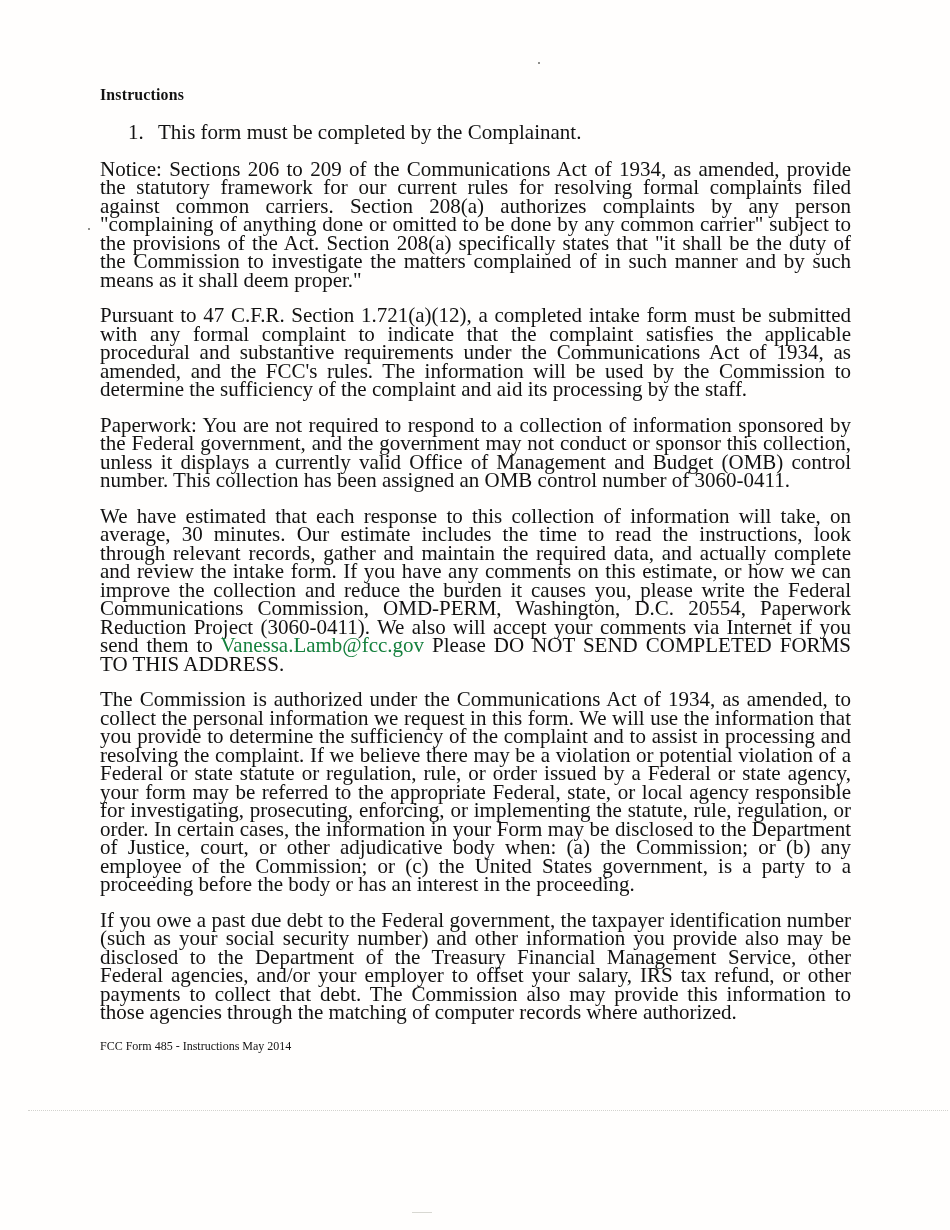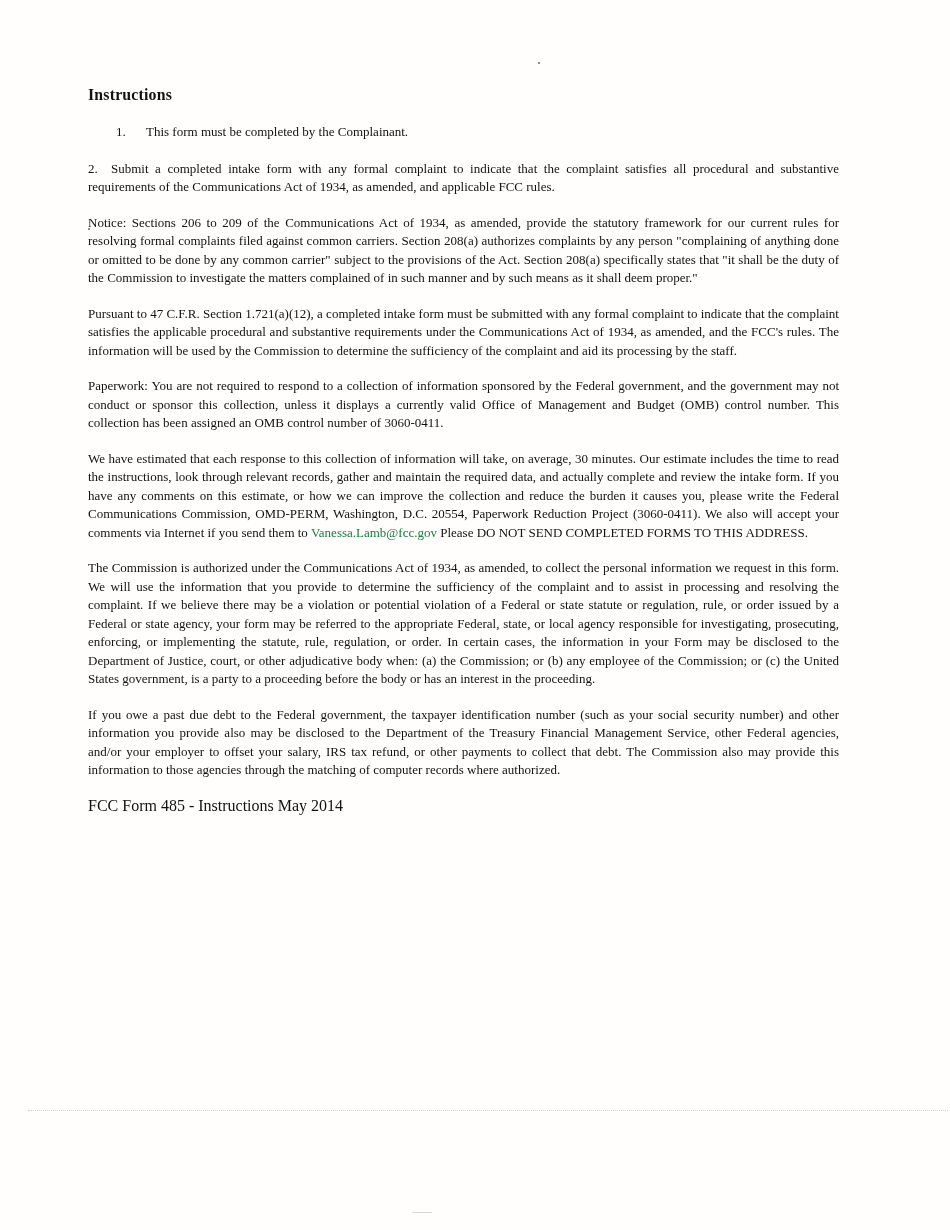--- a/index.html
+++ b/index.html
@@ -13,52 +13,52 @@
     color: #121212;
     overflow: hidden;
   }
   .sheet {
     position: absolute;
     inset: 0;
     background: #fffefd;
   }
   .content {
     position: absolute;
-    left: 88px;
+    left: 100px;
     top: 86px;
     width: 752px;
   }
   .heading {
     font-size: 15.8px;
     font-weight: bold;
     margin: 0 0 19px 0;
     letter-spacing: 0.2px;
   }
   p.para {
-    font-size: 13px;
+    font-size: 21px;
     line-height: 18.5px;
     margin: 0 1px 17px 0;
     text-align: justify;
   }
   p.item-first {
     text-align: left;
     padding-left: 28px;
     margin-bottom: 18px;
   }
   .num {
     display: inline-block;
     min-width: 30px;
   }
   b.lead { font-weight: normal; }
   a.email {
     color: #15803d;
     cursor: pointer;
   }
   .footer {
-    font-size: 16px;
+    font-size: 12px;
     margin-top: 16px;
     text-align: left;
   }
   .dotline {
     position: absolute;
     left: 28px;
     right: 2px;
     top: 1110px;
     border-top: 1px dotted #c9c9c4;
     opacity: 0.8;
@@ -75,21 +75,20 @@
 </head>
 <body>
 
 <div class="sheet">
   <div class="content">
 
     <div class="heading">Instructions</div>
 
     <p class="para item-first"><span class="num">1.</span><span>This form must be completed by the Complainant.</span></p>
 
-    <p class="para"><span>2.</span>&nbsp; <span>Submit a completed intake form with any formal complaint to indicate that the complaint satisfies all procedural and substantive requirements of the Communications Act of 1934, as amended, and applicable FCC rules.</span></p>
 
 
     <p class="para"><b class="lead">Notice:</b><span> Sections 206 to 209 of the Communications Act of 1934, as amended, provide the statutory framework for our current rules for resolving formal complaints filed against common carriers. Section 208(a) authorizes complaints by any person "complaining of anything done or omitted to be done by any common carrier" subject to the provisions of the Act. Section 208(a) specifically states that "it shall be the duty of the Commission to investigate the matters complained of in such manner and by such means as it shall deem proper."</span></p>
 
     <p class="para"><span>Pursuant to 47 C.F.R. Section 1.721(a)(12), a completed intake form must be submitted with any formal complaint to indicate that the complaint satisfies the applicable procedural and substantive requirements under the Communications Act of 1934, as amended, and the FCC's rules. The information will be used by the Commission to determine the sufficiency of the complaint and aid its processing by the staff.</span></p>
 
     <p class="para"><b class="lead">Paperwork:</b><span> You are not required to respond to a collection of information sponsored by the Federal government, and the government may not conduct or sponsor this collection, unless it displays a currently valid Office of Management and Budget (OMB) control number. This collection has been assigned an OMB control number of 3060-0411.</span></p>
 
     <p class="para"><span>We have estimated that each response to this collection of information will take, on average, 30 minutes. Our estimate includes the time to read the instructions, look through relevant records, gather and maintain the required data, and actually complete and review the intake form. If you have any comments on this estimate, or how we can improve the collection and reduce the burden it causes you, please write the Federal Communications Commission, OMD-PERM, Washington, D.C. 20554, Paperwork Reduction Project (3060-0411). We also will accept your comments via Internet if you send them to </span><a class="email">Vanessa.Lamb@fcc.gov</a><span> Please DO NOT SEND COMPLETED FORMS TO THIS ADDRESS.</span></p>
 

